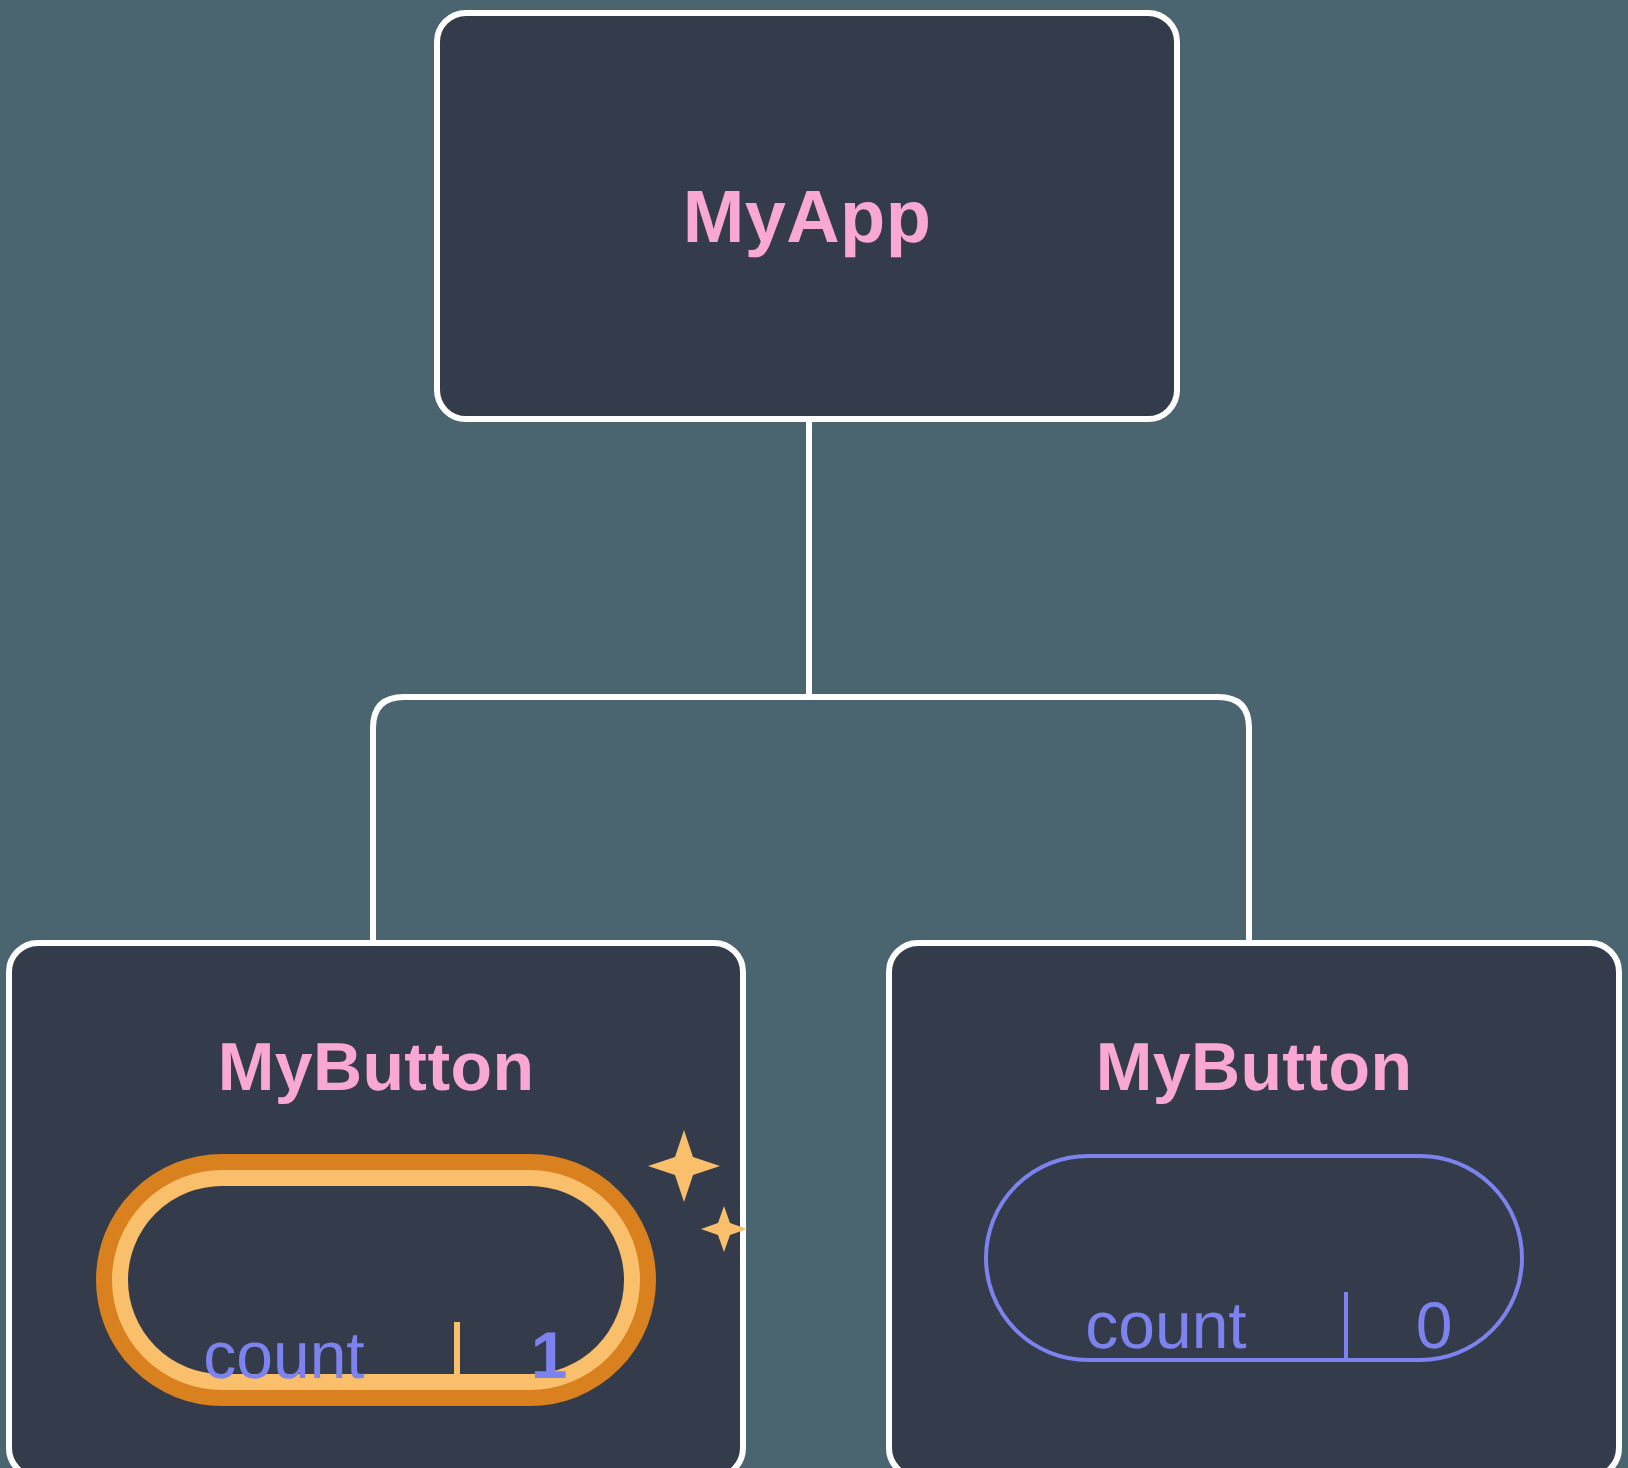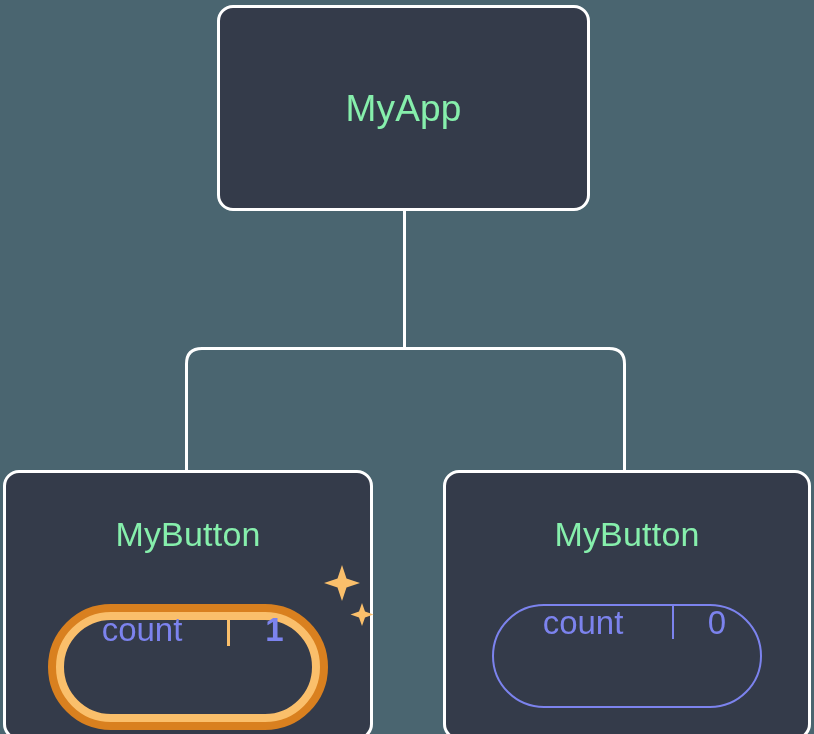--- a/index.html
+++ b/index.html
@@ -64,23 +64,23 @@
   .node-child-right {
     left: 443px;
     top: 470px;
     width: 368px;
     height: 270px;
     border-radius: 16px;
     padding-top: 44px;
   }
 
   .node-title {
-    color: #86efac;
+    color: #f9a8d4;
     font-size: 34px;
-    font-weight: 400;
+    font-weight: 700;
     letter-spacing: 0.2px;
     line-height: 1;
     white-space: nowrap;
   }
 
   .node-root .node-title {
     font-size: 37px;
   }
 
   
@@ -88,24 +88,23 @@
     position: relative;
     margin-top: 26px;
     display: flex;
     align-items: center;
     justify-content: center;
   }
 
   .state-pill {
     box-sizing: border-box;
     display: flex;
-    align-items: flex-start;
+    align-items: flex-end;
     border-radius: 999px;
     background: transparent;
-    margin-top: 27px;
   }
 
   
   .state-pill.plain {
     width: 270px;
     height: 104px;
     border: 2px solid #7c83ee;
   }
 
   .state-pill.plain .pill-key {

